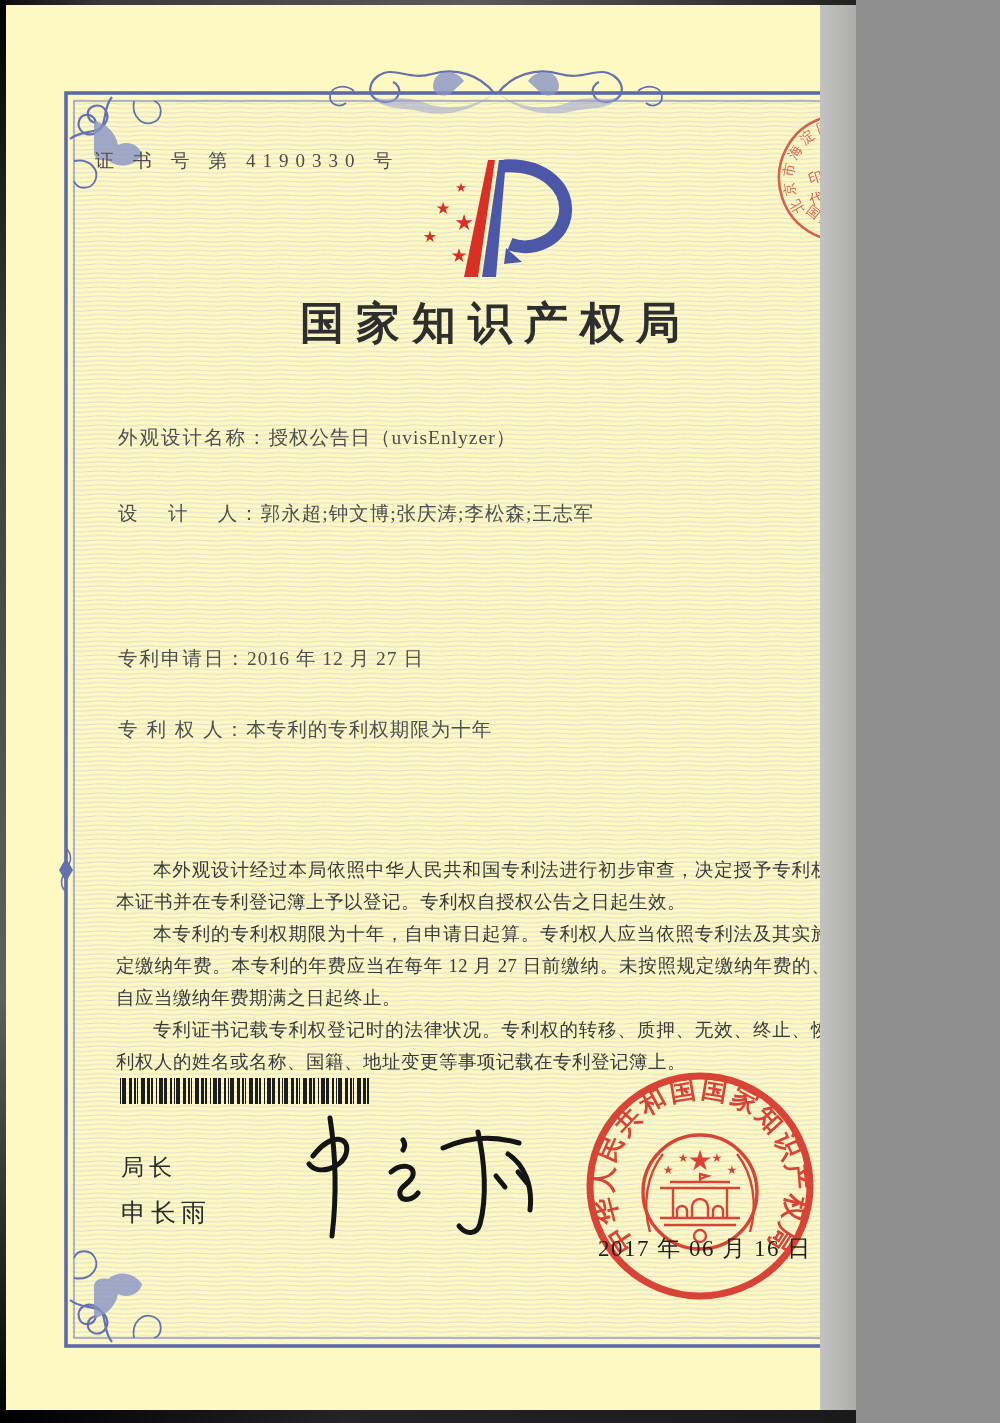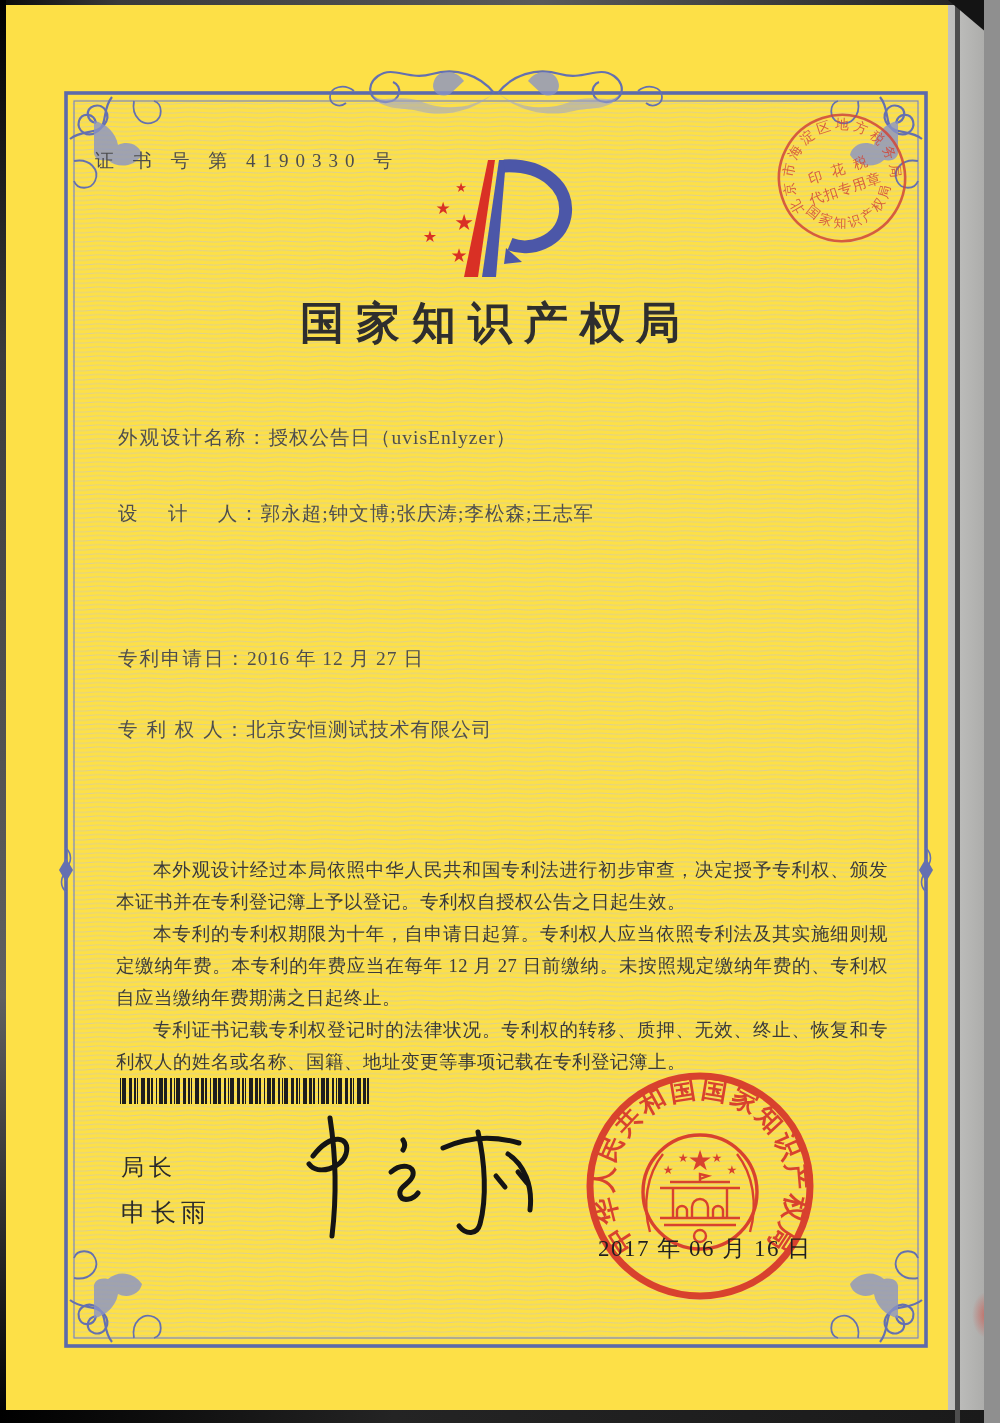--- a/index.html
+++ b/index.html
@@ -1,18 +1,18 @@
 <!DOCTYPE html>
 <html><head>
 <meta charset="utf-8">
 <style>
   html,body{margin:0;padding:0;background:#8f8f8f;}
   .page{
-    position:relative;width:984px;height:1423px;overflow:hidden;
-    background:#fde047;
+    position:relative;width:856px;height:1423px;overflow:hidden;
+    background:#fef9c3;
     font-family:"Liberation Serif","DejaVu Serif",serif;
     color:#3d3d3d;
   }
   .abs{position:absolute;}
   
   .edge-top{left:0;top:0;width:100%;height:5px;background:linear-gradient(to right,#0a0a0a,#3a3a3a 12%,#5a5a5a 55%,#222 100%);z-index:9;}
   .edge-left{left:0;top:0;width:6px;height:100%;background:linear-gradient(#000,#3c3c3c 25%,#606060 70%,#000);z-index:9;}
   .edge-bottom{left:0;bottom:0;width:100%;height:13px;background:linear-gradient(to right,#000,#242424 40%,#1a1a1a);z-index:9;}
   .edge-right-gray{right:0;top:0;width:36px;height:100%;background:linear-gradient(to right,#c2c2c0,#adadab);z-index:8;}
   .edge-right-line{left:955px;top:0;width:5px;height:100%;background:#4e4e4e;z-index:9;}
@@ -133,21 +133,21 @@
   <div class="abs field" style="top:424px">
     <span class="flabel">外观设计名称：</span><span class="fvalue">授权公告日（uvisEnlyzer）</span>
   </div>
   <div class="abs field" style="top:500px">
     <span class="flabel">设　 计　 人：</span><span class="fvalue">郭永超;钟文博;张庆涛;李松森;王志军</span>
   </div>
   <div class="abs field" style="top:645px">
     <span class="flabel">专利申请日：</span><span class="fvalue">2016 年 12 月 27 日</span>
   </div>
   <div class="abs field" style="top:716px">
-    <span class="flabel">专 利 权 人：</span><span class="fvalue">北京安恒测试技术有限公司</span>
+    <span class="flabel">专 利 权 人：</span><span class="fvalue">本专利的专利权期限为十年</span>
   </div>
 
   <div class="abs body-text">
     <p>本外观设计经过本局依照中华人民共和国专利法进行初步审查，决定授予专利权、颁发本证书并在专利登记簿上予以登记。专利权自授权公告之日起生效。</p>
     <p>本专利的专利权期限为十年，自申请日起算。专利权人应当依照专利法及其实施细则规定缴纳年费。本专利的年费应当在每年 12 月 27 日前缴纳。未按照规定缴纳年费的、专利权自应当缴纳年费期满之日起终止。</p>
     <p>专利证书记载专利权登记时的法律状况。专利权的转移、质押、无效、终止、恢复和专利权人的姓名或名称、国籍、地址变更等事项记载在专利登记簿上。</p>
   </div>
 
   <div class="abs barcode">
       <i style="width:1px;margin-right:1px"></i>

